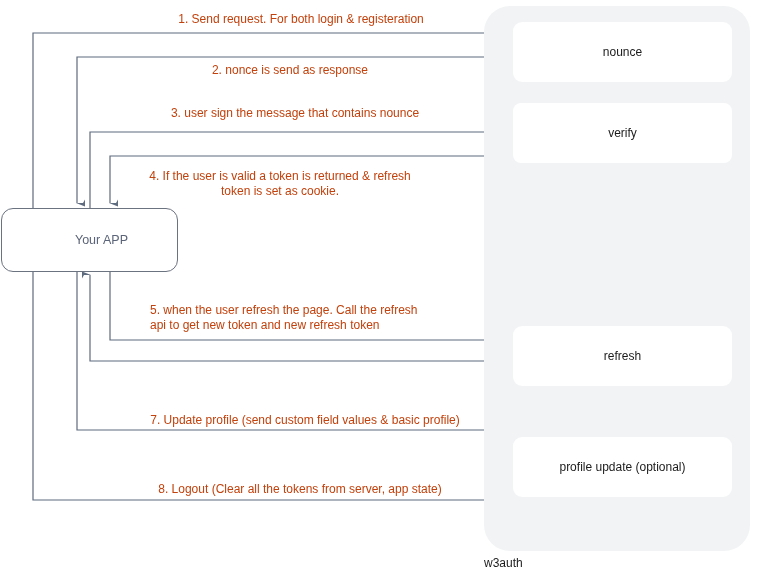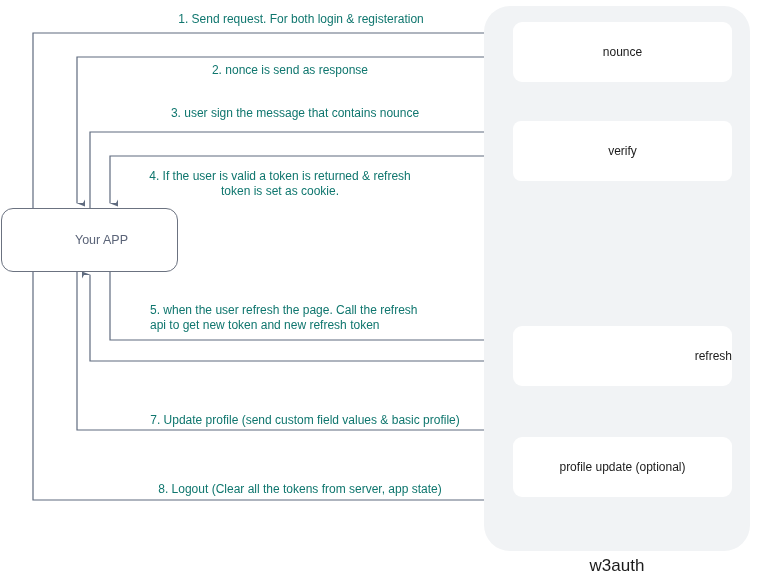--- a/index.html
+++ b/index.html
@@ -29,22 +29,21 @@
     width: 266px;
     height: 545px;
     background: #f1f3f5;
     border-radius: 26px;
   }
   .panel-caption {
     position: absolute;
     left: 484px;
     top: 556px;
     width: 266px;
-    text-align: center;
-    font-size: 17px;
+    font-size: 12px;
     color: #1b1b1b;
   }
   .endpoint {
     position: absolute;
     left: 513px;
     width: 219px;
     height: 60px;
     background: #ffffff;
     border-radius: 9px;
     display: flex;
@@ -65,21 +64,21 @@
     display: flex;
     align-items: center;
     justify-content: center;
     font-size: 12.5px;
     color: #5b6478;
     padding-left: 24px;
   }
   .step-label {
     position: absolute;
     font-size: 12px;
-    color: #0f766e;
+    color: #c2410c;
     line-height: 15px;
     white-space: pre-line;
   }
   .lbl-center { text-align: center; }
   .lbl-left { text-align: left; }
 </style>
 </head>
 <body>
 
 <div id="canvas">
@@ -115,24 +114,24 @@
 
       <path d="M33,270 L33,500 L507,500" marker-end="url(#ah-r)"></path>
     </g>
   </svg>
 
   <div class="panel"></div>
 
   <div class="endpoint" style="top:22px;">
     <span>nounce</span>
   </div>
-  <div class="endpoint" style="top:121px;border-radius:8px;">
+  <div class="endpoint" style="top:103px;border-radius:8px;">
     <span>verify</span>
   </div>
-  <div class="endpoint" style="top:326px;justify-content:flex-end;">
+  <div class="endpoint" style="top:326px;">
     <span>refresh</span>
   </div>
   <div class="endpoint" style="top:406px;margin-top:31px;">
     <span>profile update (optional)</span>
   </div>
 
   <div class="panel-caption">w3auth</div>
 
   <div class="app-box">
     <span>Your APP</span>

